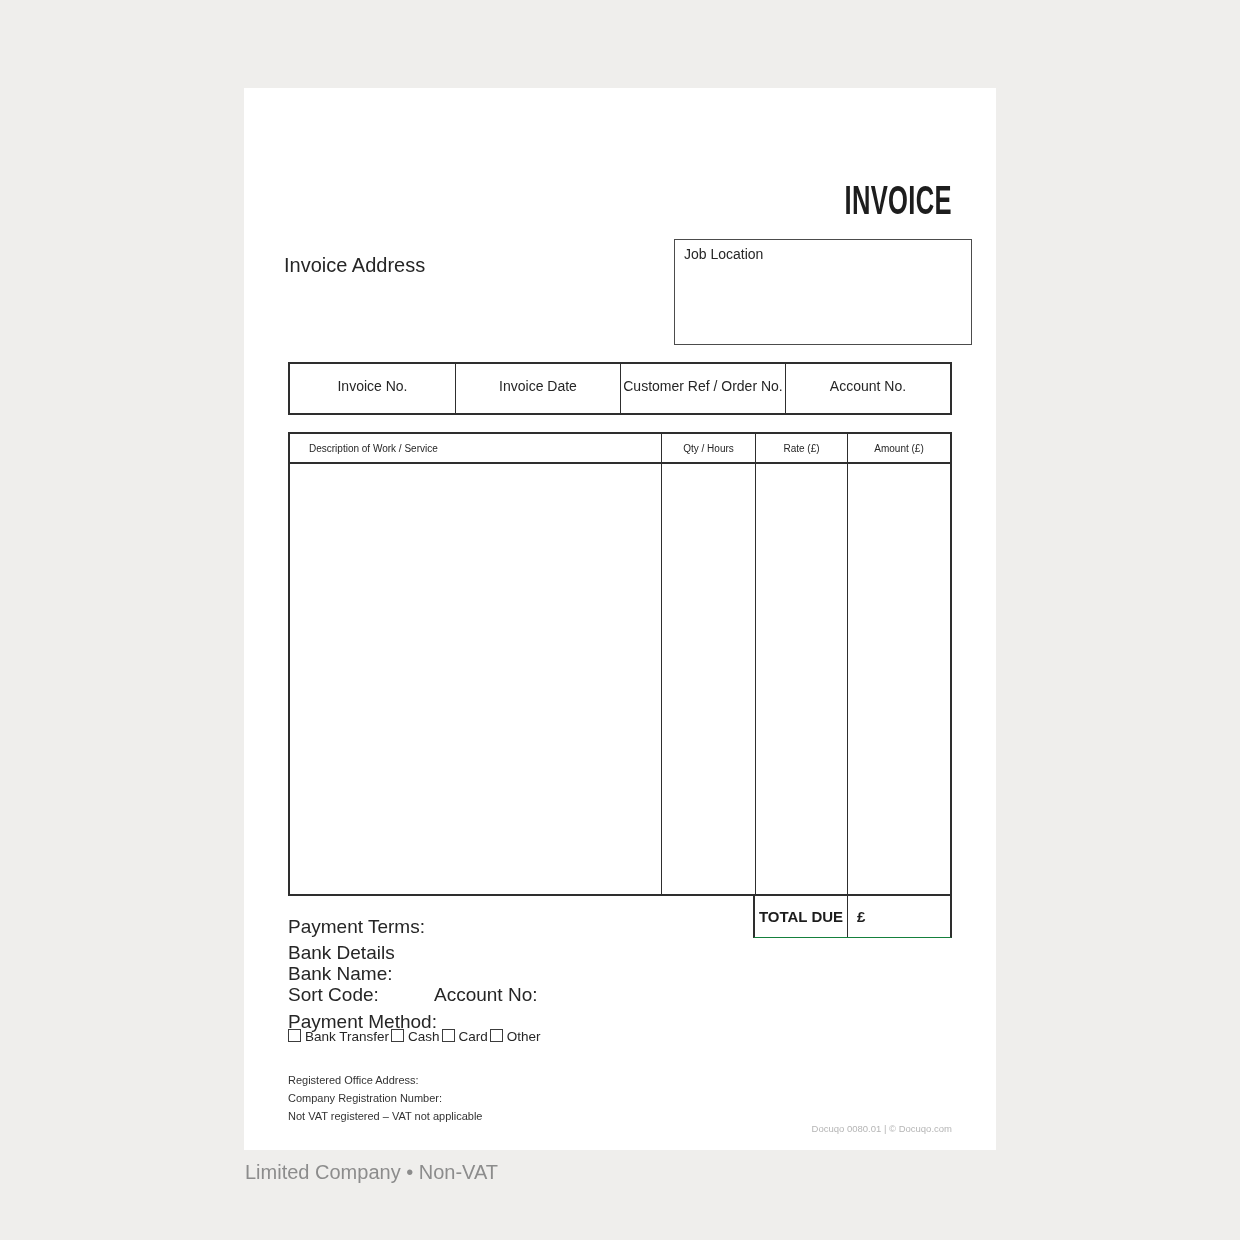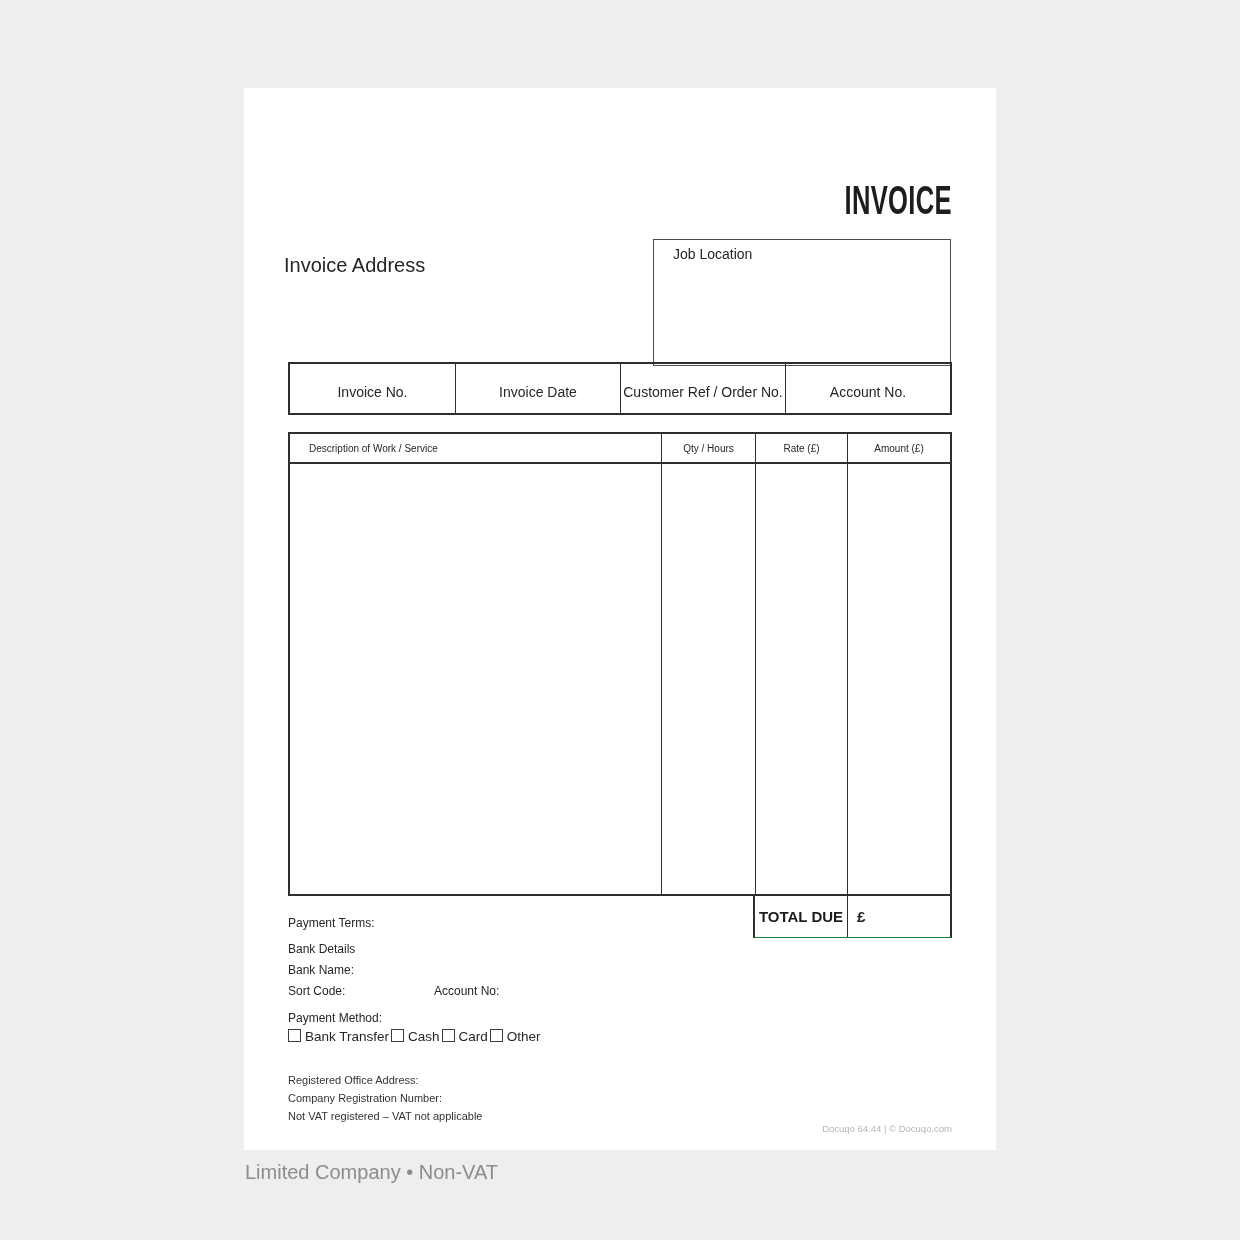--- a/index.html
+++ b/index.html
@@ -20,34 +20,34 @@
     font-size:40px; font-weight:700; color:#1d1d1d;
     line-height:1; letter-spacing:0.5px; white-space:nowrap;
     transform:scaleX(0.64); transform-origin:100% 50%;
   }
   .addr-label {
     position:absolute; left:40px; top:153px;
     font-size:20px;
     margin-top:13px;
   }
   .job-box {
-    position:absolute; left:409px; top:151px;
-    width:298px; height:127px; box-sizing:border-box;
+    position:absolute; left:430px; top:151px;
+    width:298px; height:106px; box-sizing:border-box;
     border:1px solid #4c4c4c;
-    padding:6px 19px; font-size:14px;
+    padding:6px 9px; font-size:14px;
   }
   .info-table {
     position:absolute; left:44px; top:274px;
     width:664px; height:53px; box-sizing:border-box;
     border:2px solid #2e2e2e;
     display:grid; grid-template-columns:1fr 1fr 1fr 1fr;
   }
   .info-cell {
     border-left:1px solid #2e2e2e;
-    text-align:center; padding-top:20px; font-size:14px;
+    text-align:center; padding-top:14px; font-size:14px;
   }
   .info-cell.first { border-left:none; }
 
   .work-table {
     position:absolute; left:44px; top:344px;
     width:664px; height:464px; box-sizing:border-box;
     border:2px solid #2e2e2e;
     display:grid;
     grid-template-columns:371px 94px 92px 1fr;
     grid-template-rows:30px 1fr;
@@ -74,21 +74,21 @@
   .total-label {
     display:flex; align-items:center; justify-content:center;
     font-weight:700; font-size:15px; color:#1d1d1d;
   }
   .total-amount {
     border-left:1px solid #2e2e2e;
     display:flex; align-items:center; padding-left:9px;
     font-weight:700; font-size:15px; color:#1d1d1d;
   }
 
-  .line { position:absolute; left:44px; font-size:12px;text-align:right; }
+  .line { position:absolute; left:44px; font-size:19px;text-align:right; }
   .line.terms      { top:828px; }
   .line.bankdet    { top:854px; }
   .line.bankname   { top:875px; }
   .line.sortcode   { top:896px; }
   .line.accountno  { left:190px; top:896px; }
   .line.method     { top:923px; }
 
   .methods {
     position:absolute; left:44px; top:941px;
     display:flex; gap:2px; align-items:center;
@@ -177,17 +177,17 @@
     <div class="method-item">
       <span class="cb"></span>
       <span>Other</span>
     </div>
   </div>
 
   <div class="small-line reg">Registered Office Address:</div>
   <div class="small-line comp">Company Registration Number:</div>
   <div class="small-line vat">Not VAT registered – VAT not applicable</div>
 
-  <div class="brand">Docuqo 64.44 | © Docuqo.com</div>
+  <div class="brand">Docuqo 0080.01 | © Docuqo.com</div>
 
 </div>
 
 <div class="caption">Limited Company • Non-VAT</div>
 
 </body></html>

